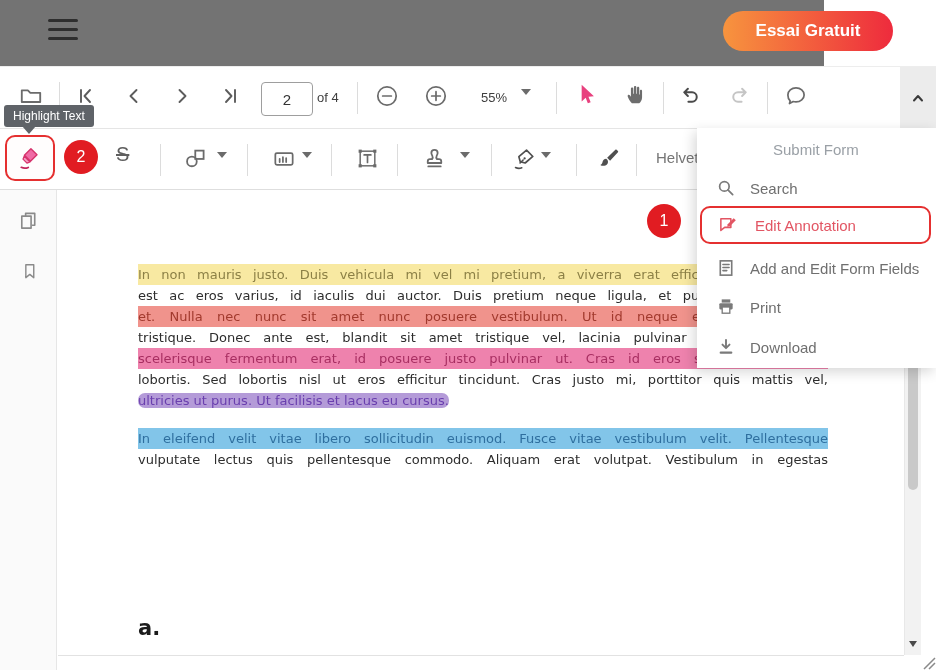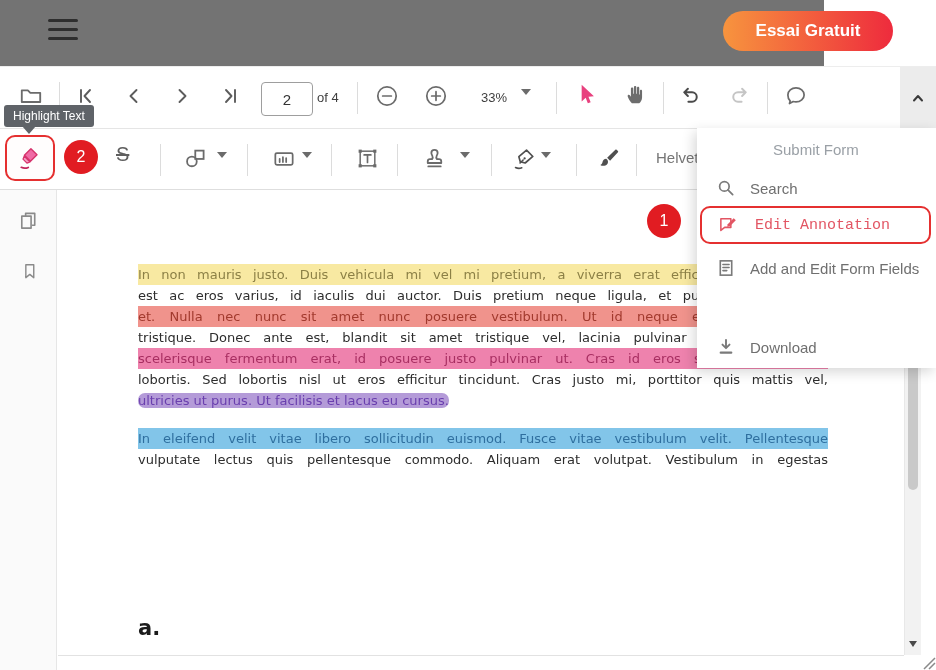--- a/index.html
+++ b/index.html
@@ -42,21 +42,21 @@
   #tooltip-arrow{position:absolute;left:22px;top:126px;width:0;height:0;z-index:60;
     border-left:7px solid transparent;border-right:7px solid transparent;border-top:8px solid #5f6368;}
 
   
   #menu{position:absolute;left:697px;top:128px;width:239px;height:240px;background:#fff;z-index:50;
     box-shadow:-3px 4px 12px rgba(0,0,0,.16);}
   .menu-item{position:absolute;left:0;right:0;height:38px;display:flex;align-items:center;cursor:pointer;box-sizing:border-box;}
   .menu-item .mi{position:absolute;left:19px;top:50%;transform:translateY(-50%);}
   .menu-item .ml{margin-left:53px;font-size:15px;color:#6f6f6f;}
   #mi-submit .ml{margin-left:76px;color:#9aa0a6;}
-  #mi-edit{border:2px solid var(--border_red);border-radius:10px;left:3px;right:5px;font-family:Liberation Mono, monospace;}
+  #mi-edit{border:2px solid var(--border_red);border-radius:10px;left:3px;right:5px;}
   #mi-edit .ml{color:var(--menu_active);}
 
   
   #content{position:absolute;left:0;top:190px;width:936px;height:480px;background:#fff;}
   #sidebar{position:absolute;left:0;top:0;width:57px;height:480px;background:#fafafa;border-right:1px solid #e6e6e6;box-sizing:border-box;}
   #page-bottom-line{position:absolute;left:58px;top:465px;width:846px;height:1px;background:#e2e2e2;}
 
   
   #scroll-track{position:absolute;left:904px;top:0;width:17px;height:465px;background:#f2f2f2;border-left:1px solid #e8e8e8;box-sizing:border-box;}
   #scroll-thumb{position:absolute;left:3px;top:92px;width:10px;height:208px;background:#c9c9c9;border-radius:5px;}
@@ -129,21 +129,21 @@
           <circle cx="12" cy="12" r="8.5"></circle>
           <path d="M8 12 h8"></path>
         </svg>
     </button>
     <button class="tb" style="left:423px;top:16px;">
       <svg width="26" height="26" viewBox="0 0 24 24" fill="none" stroke="#6b6b6b" stroke-width="1.6" stroke-linecap="round">
           <circle cx="12" cy="12" r="8.5"></circle>
           <path d="M8 12 h8 M12 8 v8"></path>
         </svg>
     </button>
-    <span class="tlabel" style="left:481px;top:23px;">33%</span>
+    <span class="tlabel" style="left:481px;top:23px;">55%</span>
     <button class="tb" style="left:521px;top:28px;"><span class="caret"></span></button>
     <div class="vdiv" style="left:556px;top:15px;"></div>
     <button class="tb" style="left:573px;top:15px;">
       <svg width="26" height="26" viewBox="0 0 24 24">
           <path d="M8 2.5 L8 18 L11.7 14.6 L13.7 19.6 L16.3 18.6 L14.3 13.6 L19.3 13.2 Z" fill="var(--tool_pink)"></path>
         </svg>
     </button>
     <button class="tb" style="left:623px;top:15px;">
       <svg width="26" height="26" viewBox="0 0 24 24">
           <path d="M8.2 19.5 c-1.6-1.5-3.4-4.2-3.9-6.3-.3-1.3 1.2-2 2-.9l1 1.4 V6.2 c0-1.6 2.2-1.6 2.2 0 v4.6 h.6 V4.8 c0-1.6 2.2-1.6 2.2 0 v6 h.6 V5.6 c0-1.5 2.1-1.5 2.1 0 v5.9 h.6 V8.2 c0-1.4 2-1.4 2 0 V14 c0 2.6-1.2 4.4-2.6 5.5 z" fill="#6d6d6d"></path>
@@ -312,20 +312,30 @@
     </div>
     <div class="menu-item" style="top:121px;">
       <span class="mi">
         <svg width="20" height="20" viewBox="0 0 21 21" fill="none" stroke="#7a7a7a" stroke-width="1.7" stroke-linecap="round">
             <rect x="4.5" y="3" width="12" height="15"></rect>
             <path d="M7.3 6.8 h6.4 M7.3 10 h6.4 M7.3 13.2 h4"></path>
           </svg>
       </span>
       <span class="ml">Add and Edit Form Fields</span>
     </div>
+    <div class="menu-item" style="top:160px;">
+      <span class="mi">
+        <svg width="20" height="20" viewBox="0 0 21 21">
+          <rect x="6" y="2.5" width="9" height="3.4" fill="#7a7a7a"></rect>
+          <rect x="3.5" y="6.5" width="14" height="6.5" rx="1.2" fill="#7a7a7a"></rect>
+          <rect x="6.5" y="10.5" width="8" height="6.5" fill="#fff" stroke="#7a7a7a" stroke-width="1.4"></rect>
+        </svg>
+      </span>
+      <span class="ml">Print</span>
+    </div>
     <div class="menu-item" style="top:200px;">
       <span class="mi">
         <svg width="20" height="20" viewBox="0 0 21 21" fill="none" stroke="#7a7a7a" stroke-linecap="round" stroke-linejoin="round">
             <path d="M10.5 3 v8.2 M6.8 8 l3.7 3.7 L14.2 8" stroke-width="2"></path>
             <path d="M5 16.5 h11" stroke-width="2.4"></path>
           </svg>
       </span>
       <span class="ml">Download</span>
     </div>
   </div>

